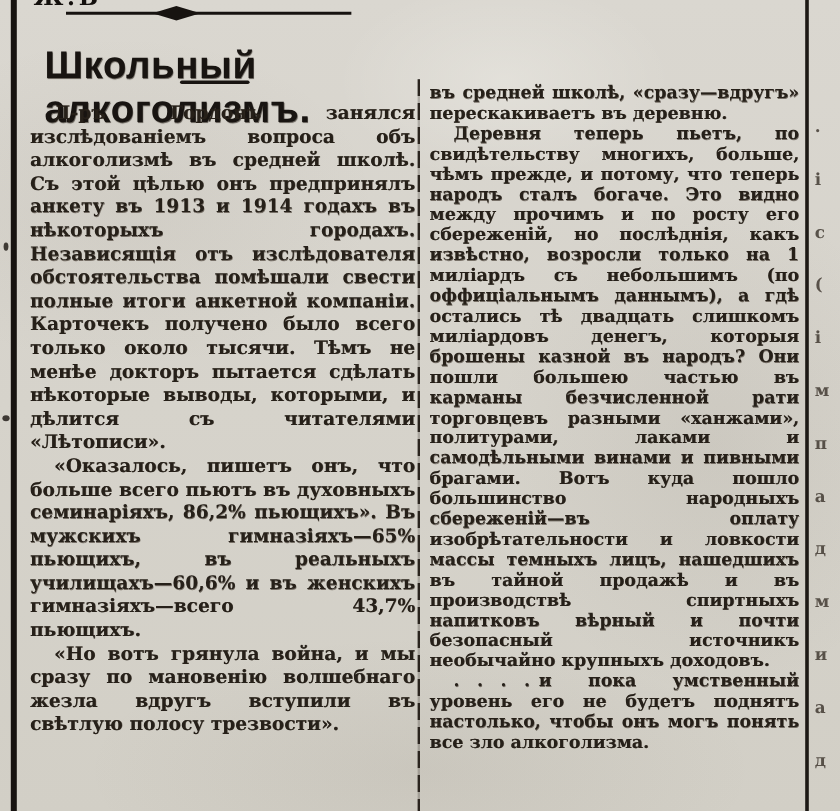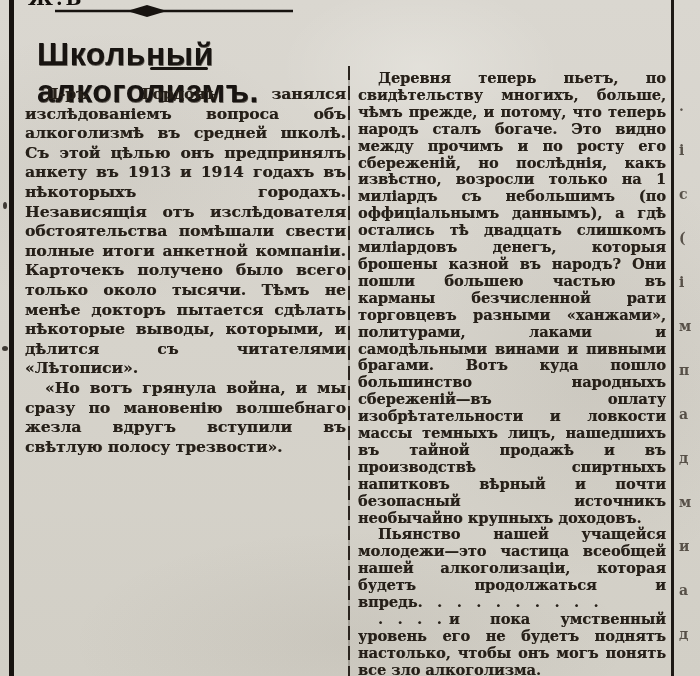--- a/index.html
+++ b/index.html
@@ -65,27 +65,28 @@
     <line x1="0" y1="7" x2="238" y2="7" stroke="#171310" stroke-width="2.6"></line>
     <polygon points="72,7 92,1 112,7 92,13" fill="#171310"></polygon>
   </svg>
 </div>
 
 <h1 class="title">Школьный алкоголизмъ.</h1>
 <div class="title-rule"></div>
 
 <div class="col col1">
   <p>Д-ръ Гордонъ занялся изслѣдованіемъ вопроса объ алкоголизмѣ въ средней школѣ. Съ этой цѣлью онъ предпринялъ анкету въ 1913 и 1914 годахъ въ нѣкоторыхъ городахъ. Независящія отъ изслѣдователя обстоятельства помѣшали свести полные итоги анкетной компаніи. Карточекъ получено было всего только около тысячи. Тѣмъ не менѣе докторъ пытается сдѣлать нѣкоторые выводы, которыми, и дѣлится съ читателями «Лѣтописи».</p>
+  <p>«Оказалось, пишетъ онъ, что больше всего пьютъ въ духовныхъ семинаріяхъ, 86,2% пьющихъ». Въ мужскихъ гимназіяхъ—65% пьющихъ, въ реальныхъ училищахъ—60,6% и въ женскихъ гимназіяхъ—всего 43,7% пьющихъ.</p>
   <p>«Но вотъ грянула война, и мы сразу по мановенію волшебнаго жезла вдругъ вступили въ свѣтлую полосу трезвости».</p>
 
 </div>
 
 <div class="col col2">
+  <p class="noindent">въ средней школѣ, «сразу—вдругъ» перескакиваетъ въ деревню.</p>
   <p>Деревня теперь пьетъ, по свидѣтельству многихъ, больше, чѣмъ прежде, и потому, что теперь народъ сталъ богаче. Это видно между прочимъ и по росту его сбереженій, но послѣднія, какъ извѣстно, возросли только на 1 миліардъ съ небольшимъ (по оффиціальнымъ даннымъ), а гдѣ остались тѣ двадцать слишкомъ миліардовъ денегъ, которыя брошены казной въ народъ? Они пошли большею частью въ карманы безчисленной рати торговцевъ разными «ханжами», политурами, лаками и самодѣльными винами и пивными брагами. Вотъ куда пошло большинство народныхъ сбереженій—въ оплату изобрѣтательности и ловкости массы темныхъ лицъ, нашедшихъ въ тайной продажѣ и въ производствѣ спиртныхъ напитковъ вѣрный и почти безопасный источникъ необычайно крупныхъ доходовъ.</p>
-  <p>Пьянство нашей учащейся молодежи—это частица всеобщей нашей алкоголизаціи, которая будетъ продолжаться и впредь. . . . . . . . . .</p>
   <p>. . . . и пока умственный уровень его не будетъ поднятъ настолько, чтобы онъ могъ понять все зло алкоголизма.</p>
 
 </div>
 
 <div class="edge-fragments">.
 і
 с
 (
 і
 м

